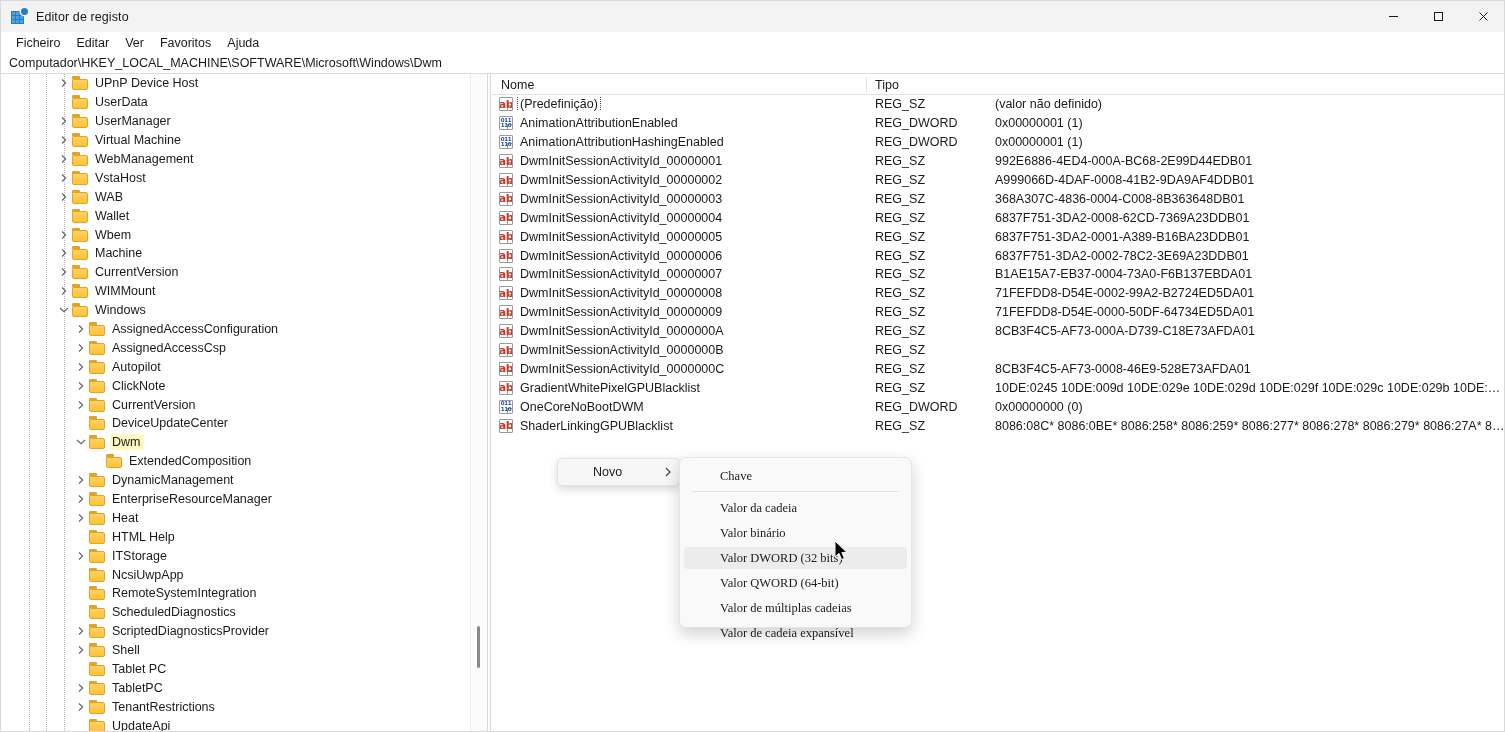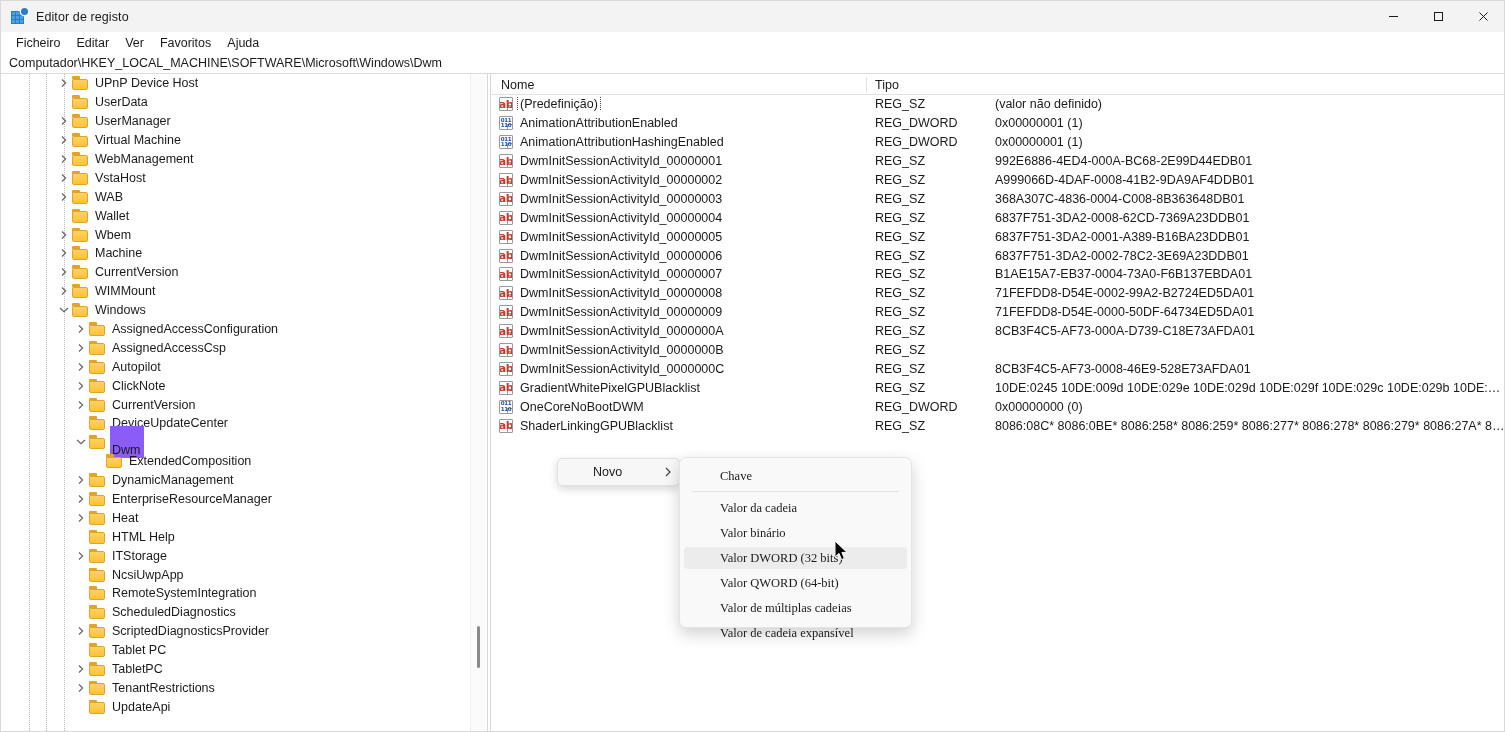--- a/index.html
+++ b/index.html
@@ -148,22 +148,22 @@
   }
   .folder .body {
     position: absolute; left: 0; top: 2.5px;
     width: 16px; height: 11.5px;
     background: linear-gradient(#ffd166,#ffc233);
     border: 1px solid #e0a42b;
     border-radius: 1px 2px 2px 2px;
   }
   .tlabel { padding-right: 4px; }
   .trow.selected .tlabel {
-    background: #8b5cf6;
-    padding: 17px 4px 1px 2px;
+    background: #fef9c3;
+    padding: 1px 4px 1px 2px;
     margin-left: -2px;
   }
   
   .guide {
     position: absolute;
     width: 1px;
     background-image: linear-gradient(to bottom, #b9b9b9 1px, transparent 1px);
     background-size: 1px 2px;
   }
 
@@ -698,20 +698,33 @@
             </svg>
           </div>
           <div class="folder">
             <div class="tab"></div>
             <div class="body"></div>
           </div>
           <div class="tlabel">ScriptedDiagnosticsProvider</div>
         </div>
         <div class="trow">
           <div style="width: 72px; flex: 0 0 auto;"></div>
+          <div class="twist">
+            <svg width="8" height="12" viewBox="0 0 8 12">
+              <polyline points="2,2.5 5.6,6 2,9.5" fill="none" stroke="currentColor" stroke-width="1.2"></polyline>
+            </svg>
+          </div>
+          <div class="folder">
+            <div class="tab"></div>
+            <div class="body"></div>
+          </div>
+          <div class="tlabel">Shell</div>
+        </div>
+        <div class="trow">
+          <div style="width: 72px; flex: 0 0 auto;"></div>
           <div class="twist"></div>
           <div class="folder">
             <div class="tab"></div>
             <div class="body"></div>
           </div>
           <div class="tlabel">Tablet PC</div>
         </div>
         <div class="trow">
           <div style="width: 72px; flex: 0 0 auto;"></div>
           <div class="twist">

